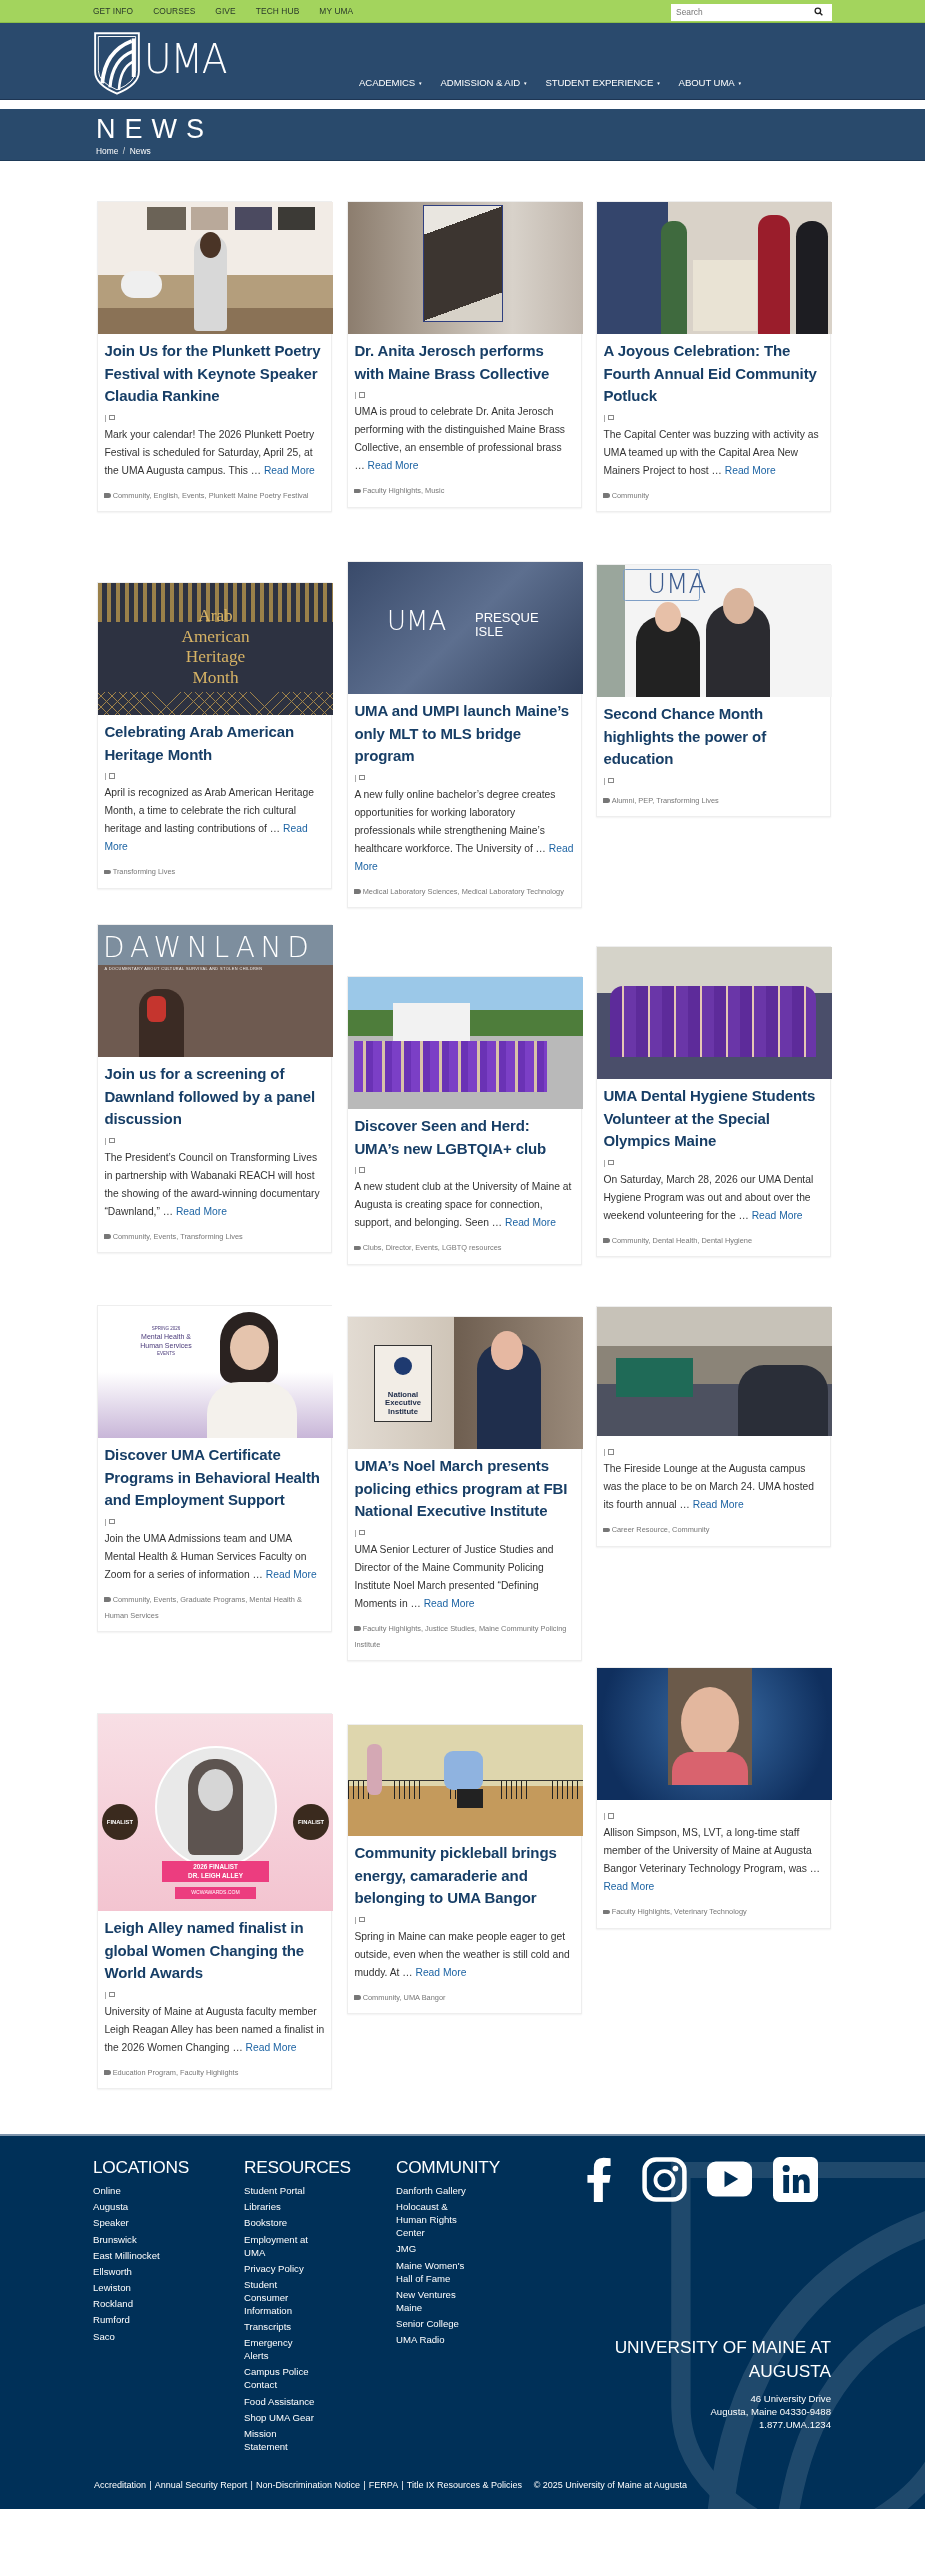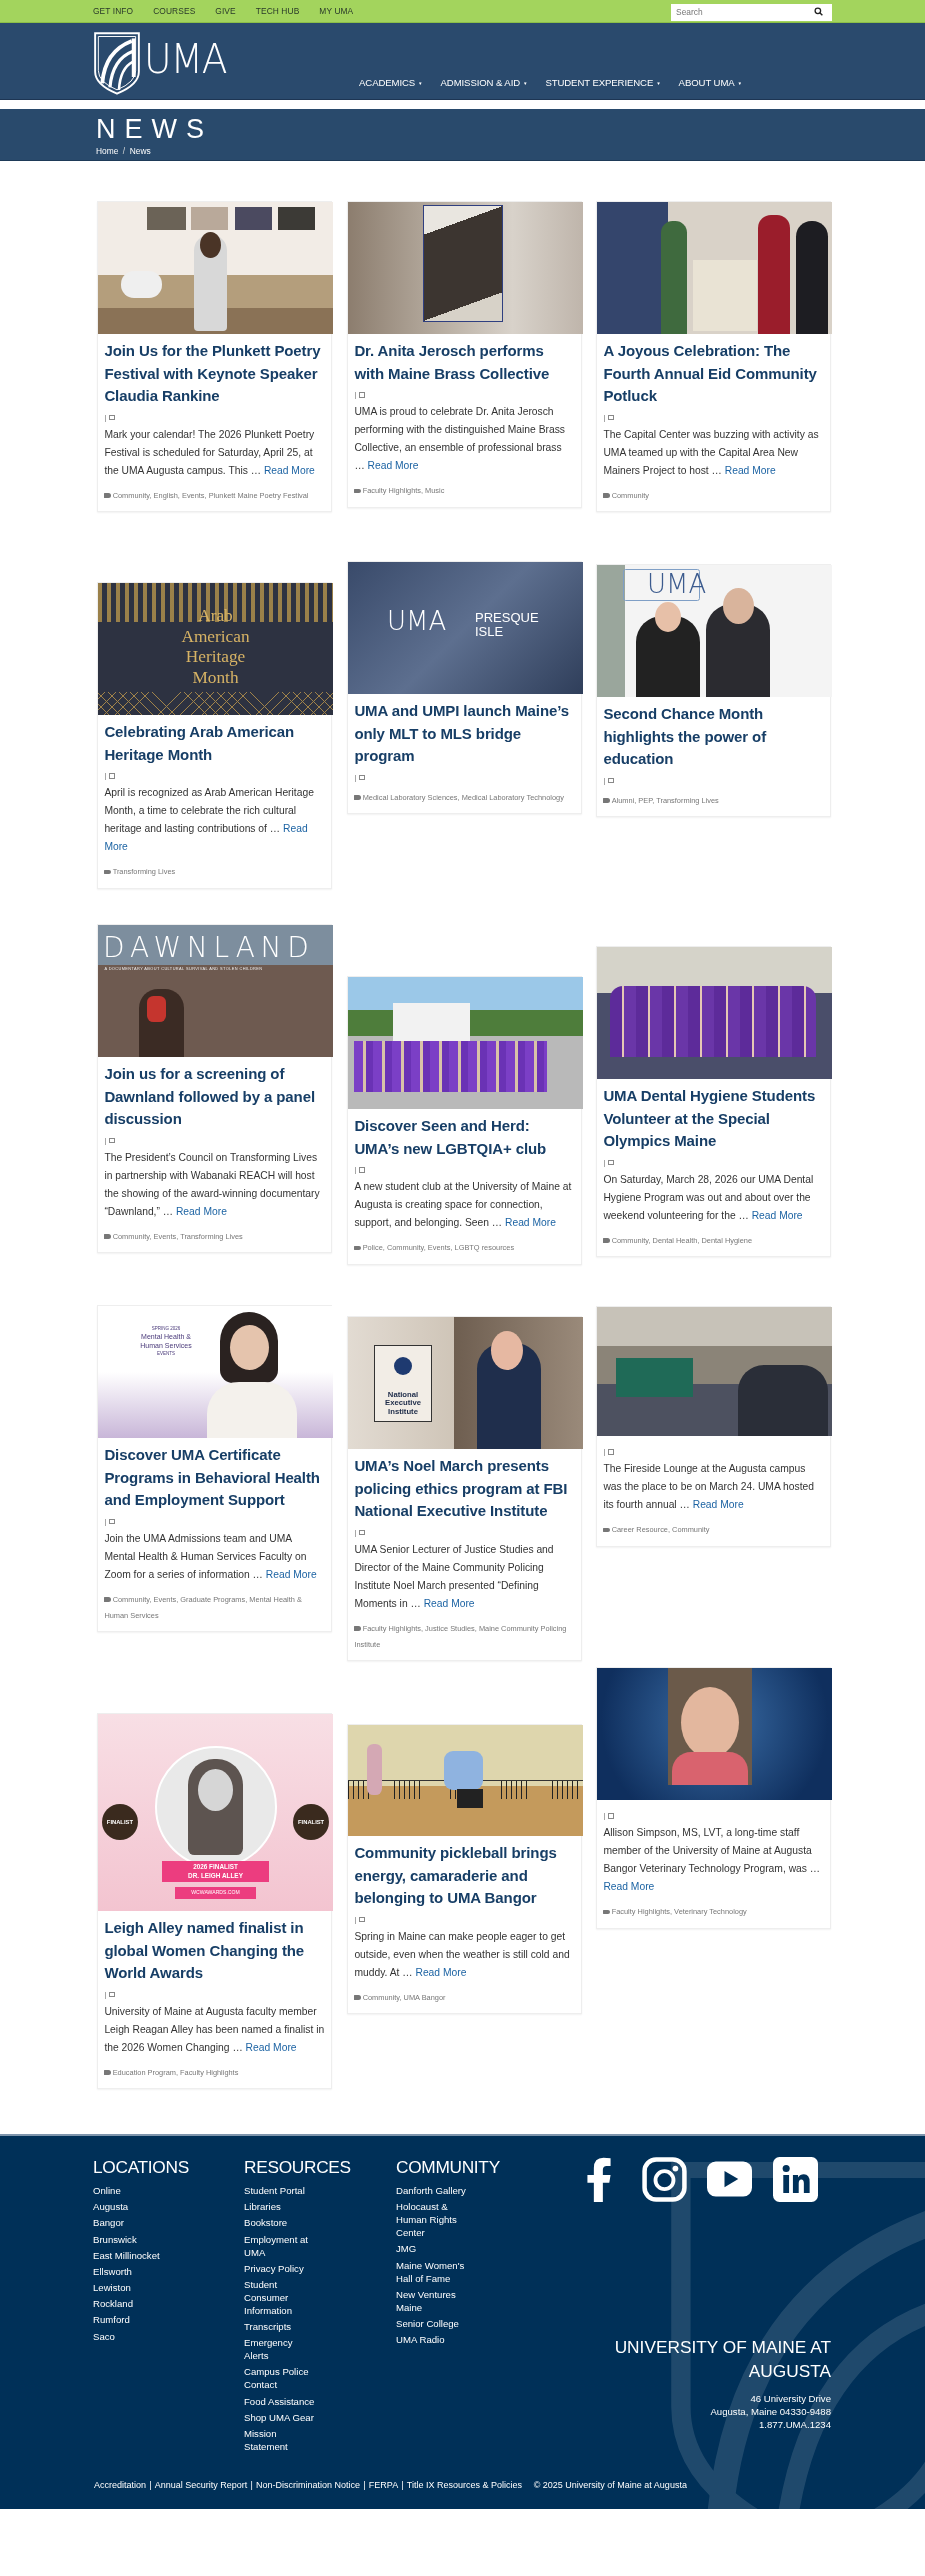--- a/index.html
+++ b/index.html
@@ -227,34 +227,35 @@
   </article>
 
   <article class="card" style="left:347px;top:400px">
     <a href="#" class="img" style="display:block;background:linear-gradient(135deg,#394a6a,#5d6f8f 50%,#2f3e5a)">
       <div style="position:absolute;left:39px;top:44px;color:#fff;font-size:26px;font-family:'DejaVu Sans',sans-serif;font-weight:200">UMA</div>
       <div style="position:absolute;left:127px;top:49px;width:71px;color:#fff;font-family:Liberation Sans, sans-serif;font-size:13px;line-height:14px">PRESQUE ISLE</div>
     </a>
     <div class="body">
       <h2><a href="#">UMA and UMPI launch Maine’s only MLT to MLS bridge program</a></h2>
       <div class="meta">| <span class="cal"></span></div>
+      <p><span>A new fully online bachelor’s degree creates opportunities for working laboratory professionals while strengthening Maine’s healthcare workforce. The University of …</span> <a href="#" class="more">Read More</a></p>
       <div class="tags"><span class="tag"></span><span>Medical Laboratory Sciences, Medical Laboratory Technology</span></div>
     </div>
   </article>
 
   <article class="card" style="left:347px;top:815px">
     <a href="#" class="img" style="display:block;background:linear-gradient(#9bc8e8 0 25%,#4e7d3b 25% 45%,#b9b9b9 45%)">
       <div style="position:absolute;left:45px;top:26px;width:77px;height:39px;background:#f2f2f2"></div>
       <div style="position:absolute;left:6.4px;top:64px;width:193px;height:51px;background:repeating-linear-gradient(90deg,#7b3fc6 0 9px,#d9c2a8 9px 11.6px,#6a32b5 11.6px 19px)"></div>
     </a>
     <div class="body">
       <h2><a href="#">Discover Seen and Herd: UMA’s new LGBTQIA+ club</a></h2>
       <div class="meta">| <span class="cal"></span></div>
       <p><span>A new student club at the University of Maine at Augusta is creating space for connection, support, and belonging. Seen …</span> <a href="#" class="more">Read More</a></p>
-      <div class="tags"><span class="tag"></span><span>Police, Community, Events, LGBTQ resources</span></div>
+      <div class="tags"><span class="tag"></span><span>Clubs, Director, Events, LGBTQ resources</span></div>
     </div>
   </article>
 
   <article class="card" style="left:347px;top:1155px">
     <a href="#" class="img" style="display:block;background:linear-gradient(90deg,#e2dbd2,#cfc5b8 45%,#6e5e50 45%,#9a8a7a)">
       <div style="position:absolute;left:26px;top:28px;width:58px;height:77px;background:#f2ede6;border:1.3px solid #333;text-align:center;padding-top:45px;font-size:7.7px;font-weight:bold;line-height:8.4px;color:#1d2b48">
         <div>National</div>
         <div>Executive</div>
         <div>Institute</div>
       </div>
@@ -368,21 +369,21 @@
     <path d="M20 10 H440 V380 Q440 520 230 600 Q20 520 20 380 Z" fill="none" stroke="#fff" stroke-width="30"></path>
     <path d="M80 560 Q110 200 420 90" stroke="#fff" stroke-width="40" fill="none"></path>
     <path d="M180 600 Q210 300 420 230" stroke="#fff" stroke-width="32" fill="none"></path>
     <rect x="400" y="40" width="40" height="380" fill="#fff"></rect>
   </svg>
 
   <div class="fcol" style="left:93px">
     <h3>LOCATIONS</h3>
     <a href="#">Online</a>
     <a href="#">Augusta</a>
-    <a href="#">Bangor</a>
+    <a href="#">Speaker</a>
     <a href="#">Brunswick</a>
     <a href="#">East Millinocket</a>
     <a href="#">Ellsworth</a>
     <a href="#">Lewiston</a>
     <a href="#">Rockland</a>
     <a href="#">Rumford</a>
     <a href="#">Saco</a>
   </div>
 
   <div class="fcol" style="left:244px">

